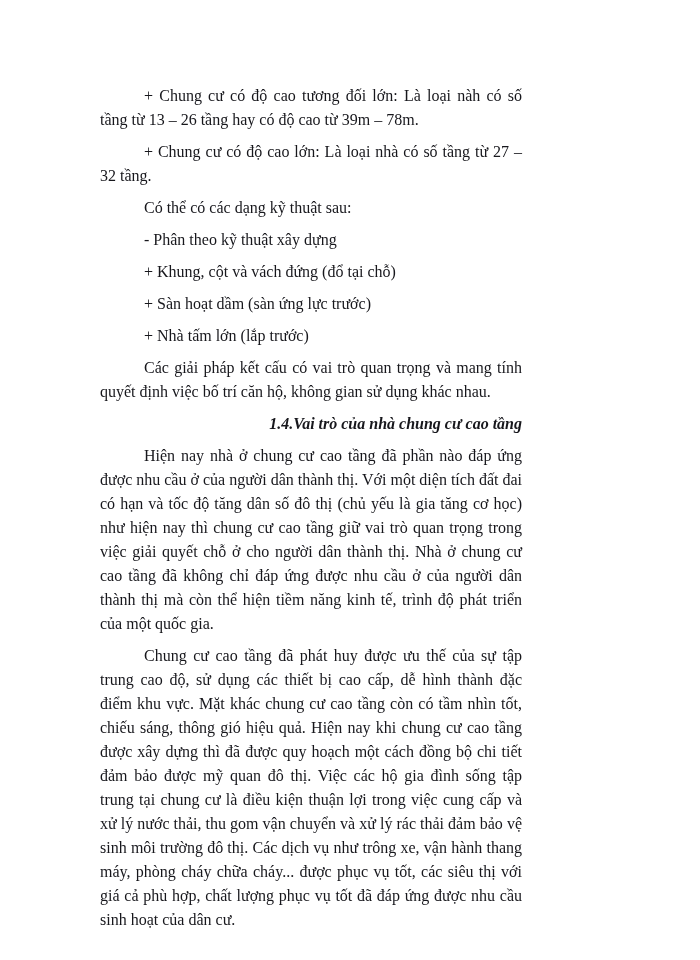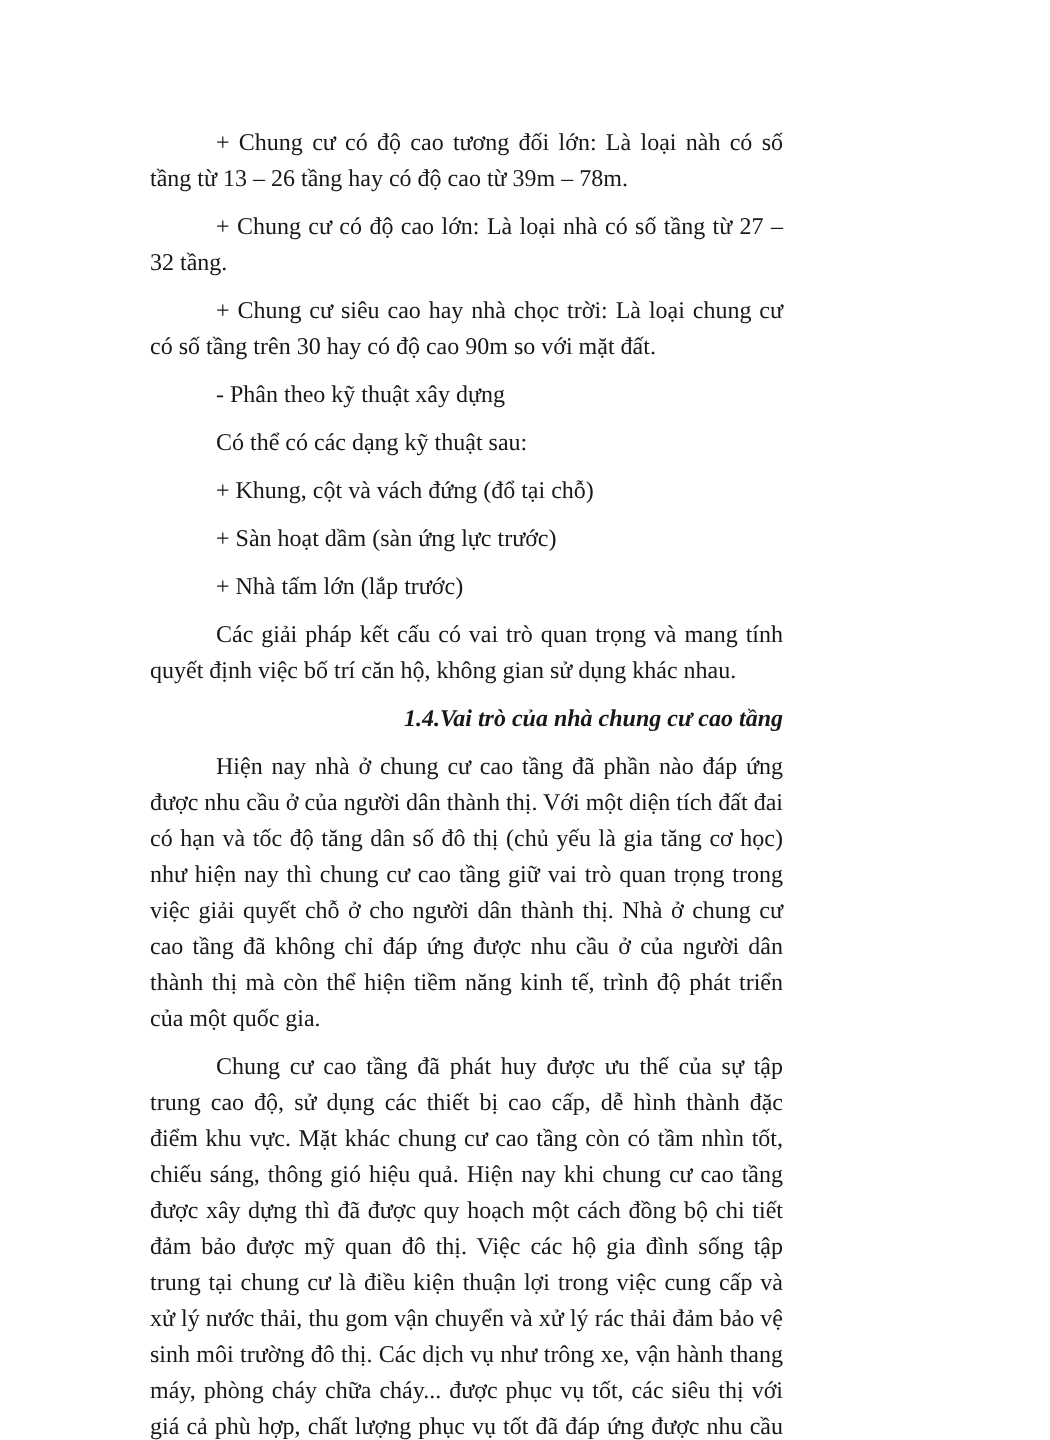--- a/index.html
+++ b/index.html
@@ -37,23 +37,22 @@
     width: 44px;
   }
 </style>
 </head>
 <body>
 
 <div class="page">
 
   <p class="para">+ Chung cư có độ cao tương đối lớn: Là loại nàh có số tầng từ 13 – 26 tầng hay có độ cao từ 39m – 78m.</p>
   <p class="para">+ Chung cư có độ cao lớn: Là loại nhà có số tầng từ 27 – 32 tầng.</p>
-  <p class="para">+ Chung cư siêu cao hay nhà chọc trời: Là loại chung cư có số tầng trên 30 hay có độ cao 90m so với mặt đất.</p>
+  <p class="para">Có thể có các dạng kỹ thuật sau:</p>
   <p class="para">- Phân theo kỹ thuật xây dựng</p>
-  <p class="para">Có thể có các dạng kỹ thuật sau:</p>
   <p class="para">+ Khung, cột và vách đứng (đổ tại chỗ)</p>
   <p class="para">+ Sàn hoạt dầm (sàn ứng lực trước)</p>
   <p class="para">+ Nhà tấm lớn (lắp trước)</p>
   <p class="para">Các giải pháp kết cấu có vai trò quan trọng và mang tính quyết định việc bố trí căn hộ, không gian sử dụng khác nhau.</p>
 
   <p class="heading"><span class="h-num">1.4.</span><span class="h-title">Vai trò của nhà chung cư cao tầng</span></p>
 
   <p class="para">Hiện nay nhà ở chung cư cao tầng đã phần nào đáp ứng được nhu cầu ở của người dân thành thị. Với một diện tích đất đai có hạn và tốc độ tăng dân số đô thị (chủ yếu là gia tăng cơ học) như hiện nay thì chung cư cao tầng giữ vai trò quan trọng trong việc giải quyết chỗ ở cho người dân thành thị. Nhà ở chung cư cao tầng đã không chỉ đáp ứng được nhu cầu ở của người dân thành thị mà còn thể hiện tiềm năng kinh tế, trình độ phát triển của một quốc gia.</p>
   <p class="para">Chung cư cao tầng đã phát huy được ưu thế của sự tập trung cao độ, sử dụng các thiết bị cao cấp, dễ hình thành đặc điểm khu vực. Mặt khác chung cư cao tầng còn có tầm nhìn tốt, chiếu sáng, thông gió hiệu quả. Hiện nay khi chung cư cao tầng được xây dựng thì đã được quy hoạch một cách đồng bộ chi tiết đảm bảo được mỹ quan đô thị. Việc các hộ gia đình sống tập trung tại chung cư là điều kiện thuận lợi trong việc cung cấp và xử lý nước thải, thu gom vận chuyển và xử lý rác thải đảm bảo vệ sinh môi trường đô thị. Các dịch vụ như trông xe, vận hành thang máy, phòng cháy chữa cháy... được phục vụ tốt, các siêu thị với giá cả phù hợp, chất lượng phục vụ tốt đã đáp ứng được nhu cầu sinh hoạt của dân cư.</p>
 

